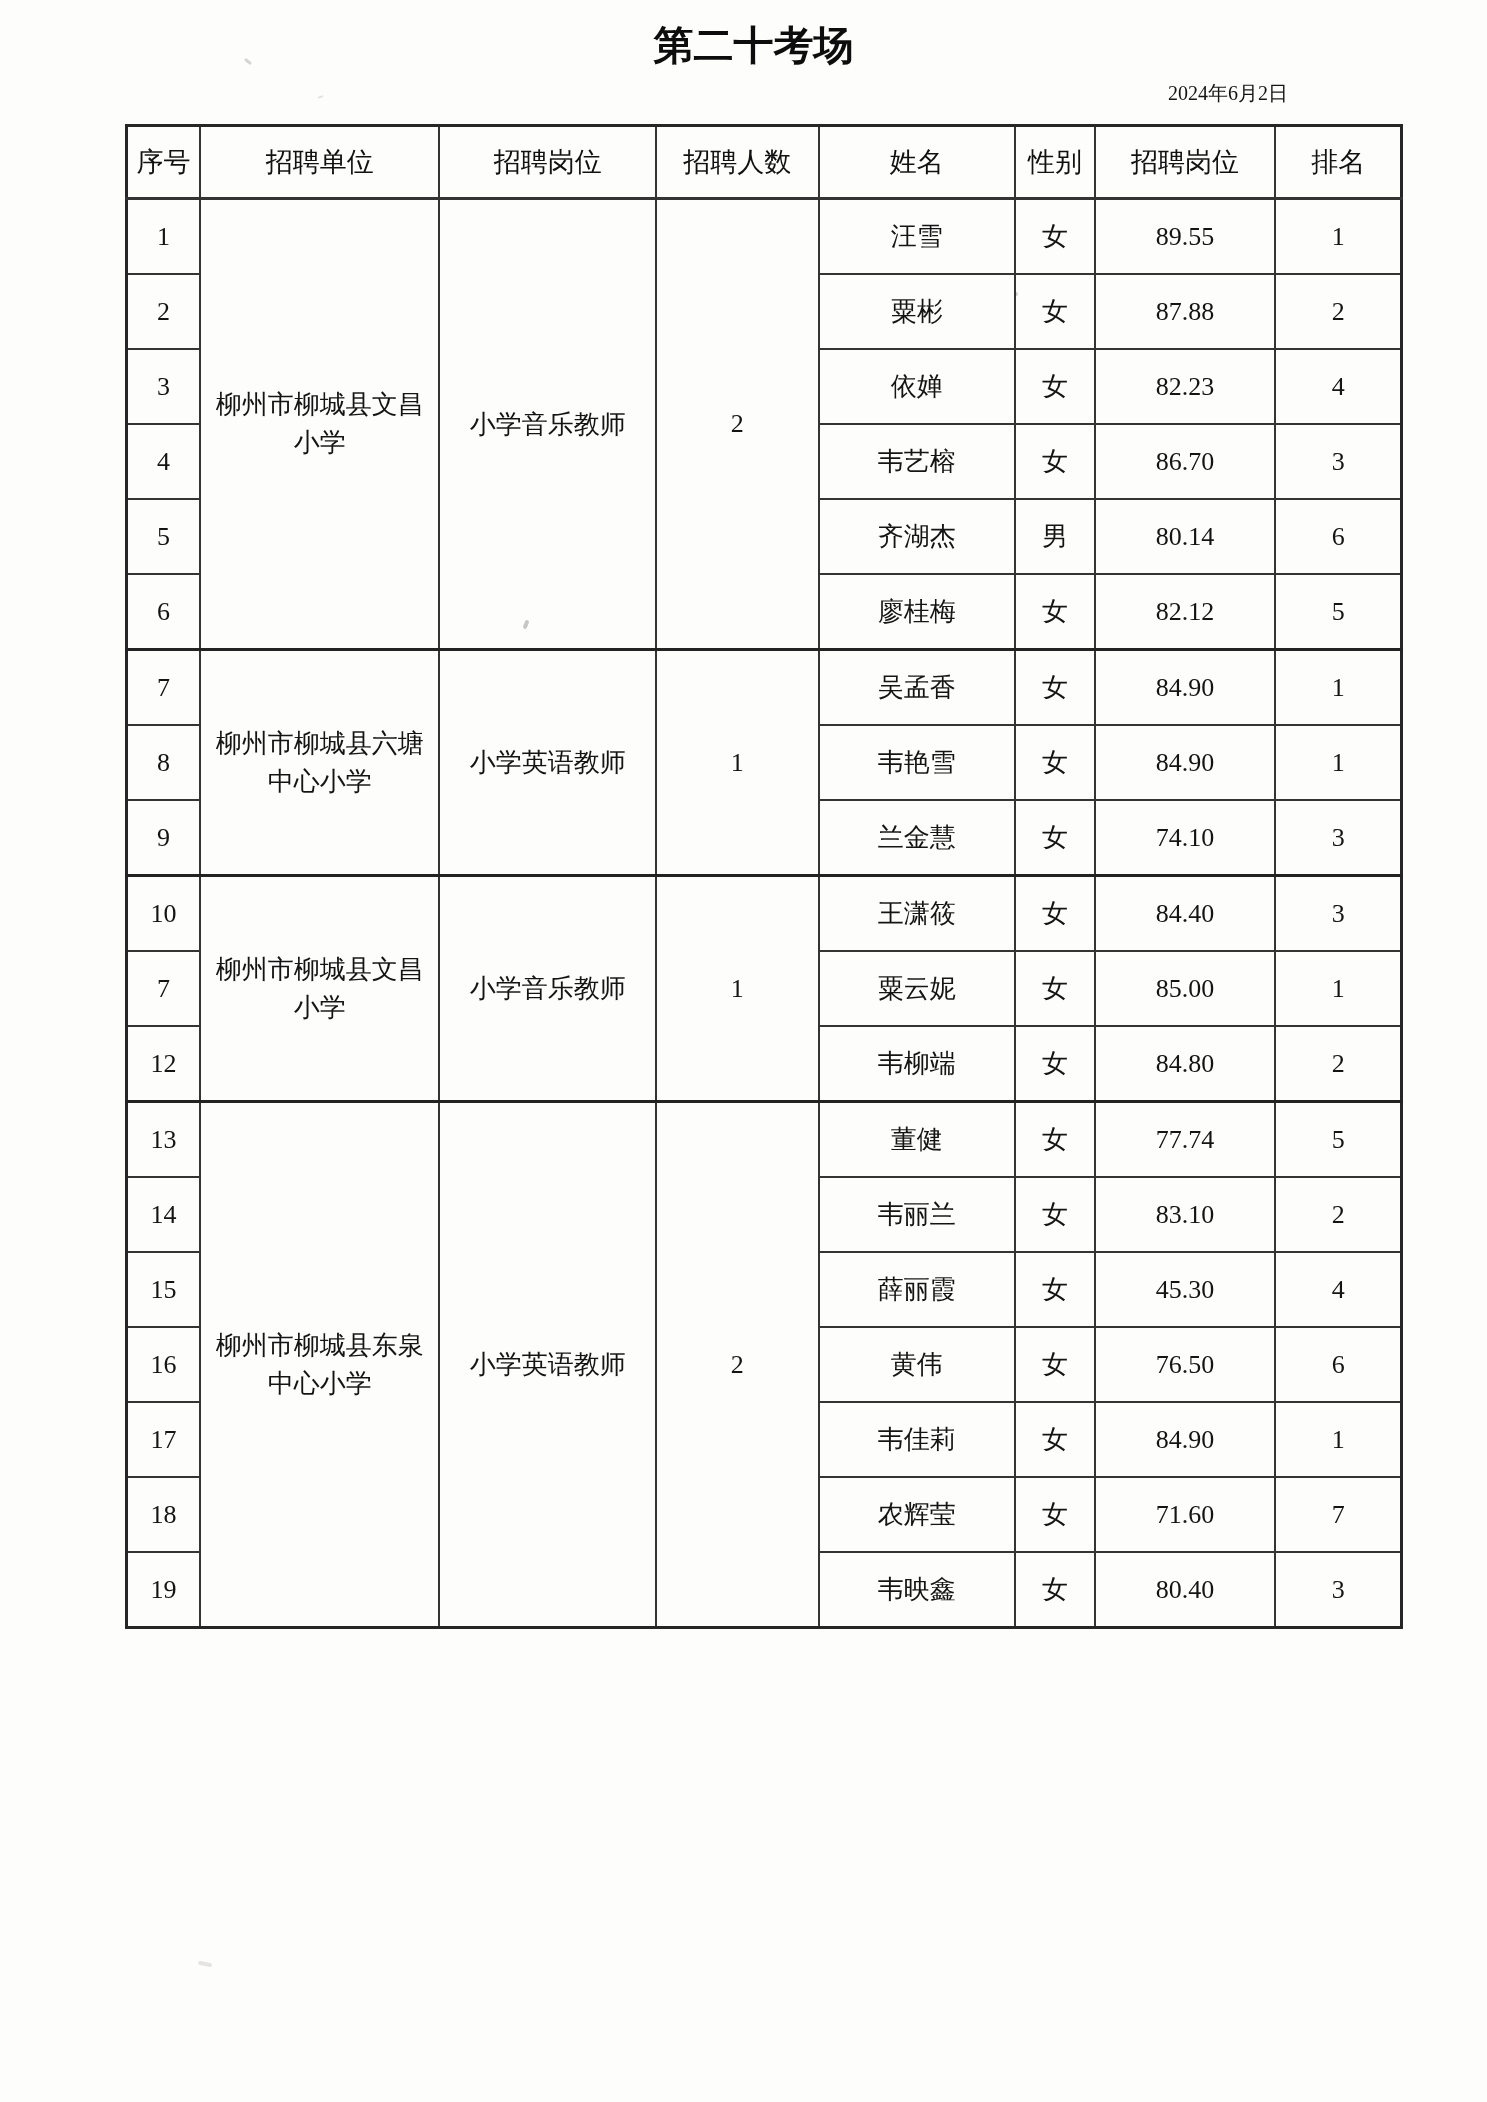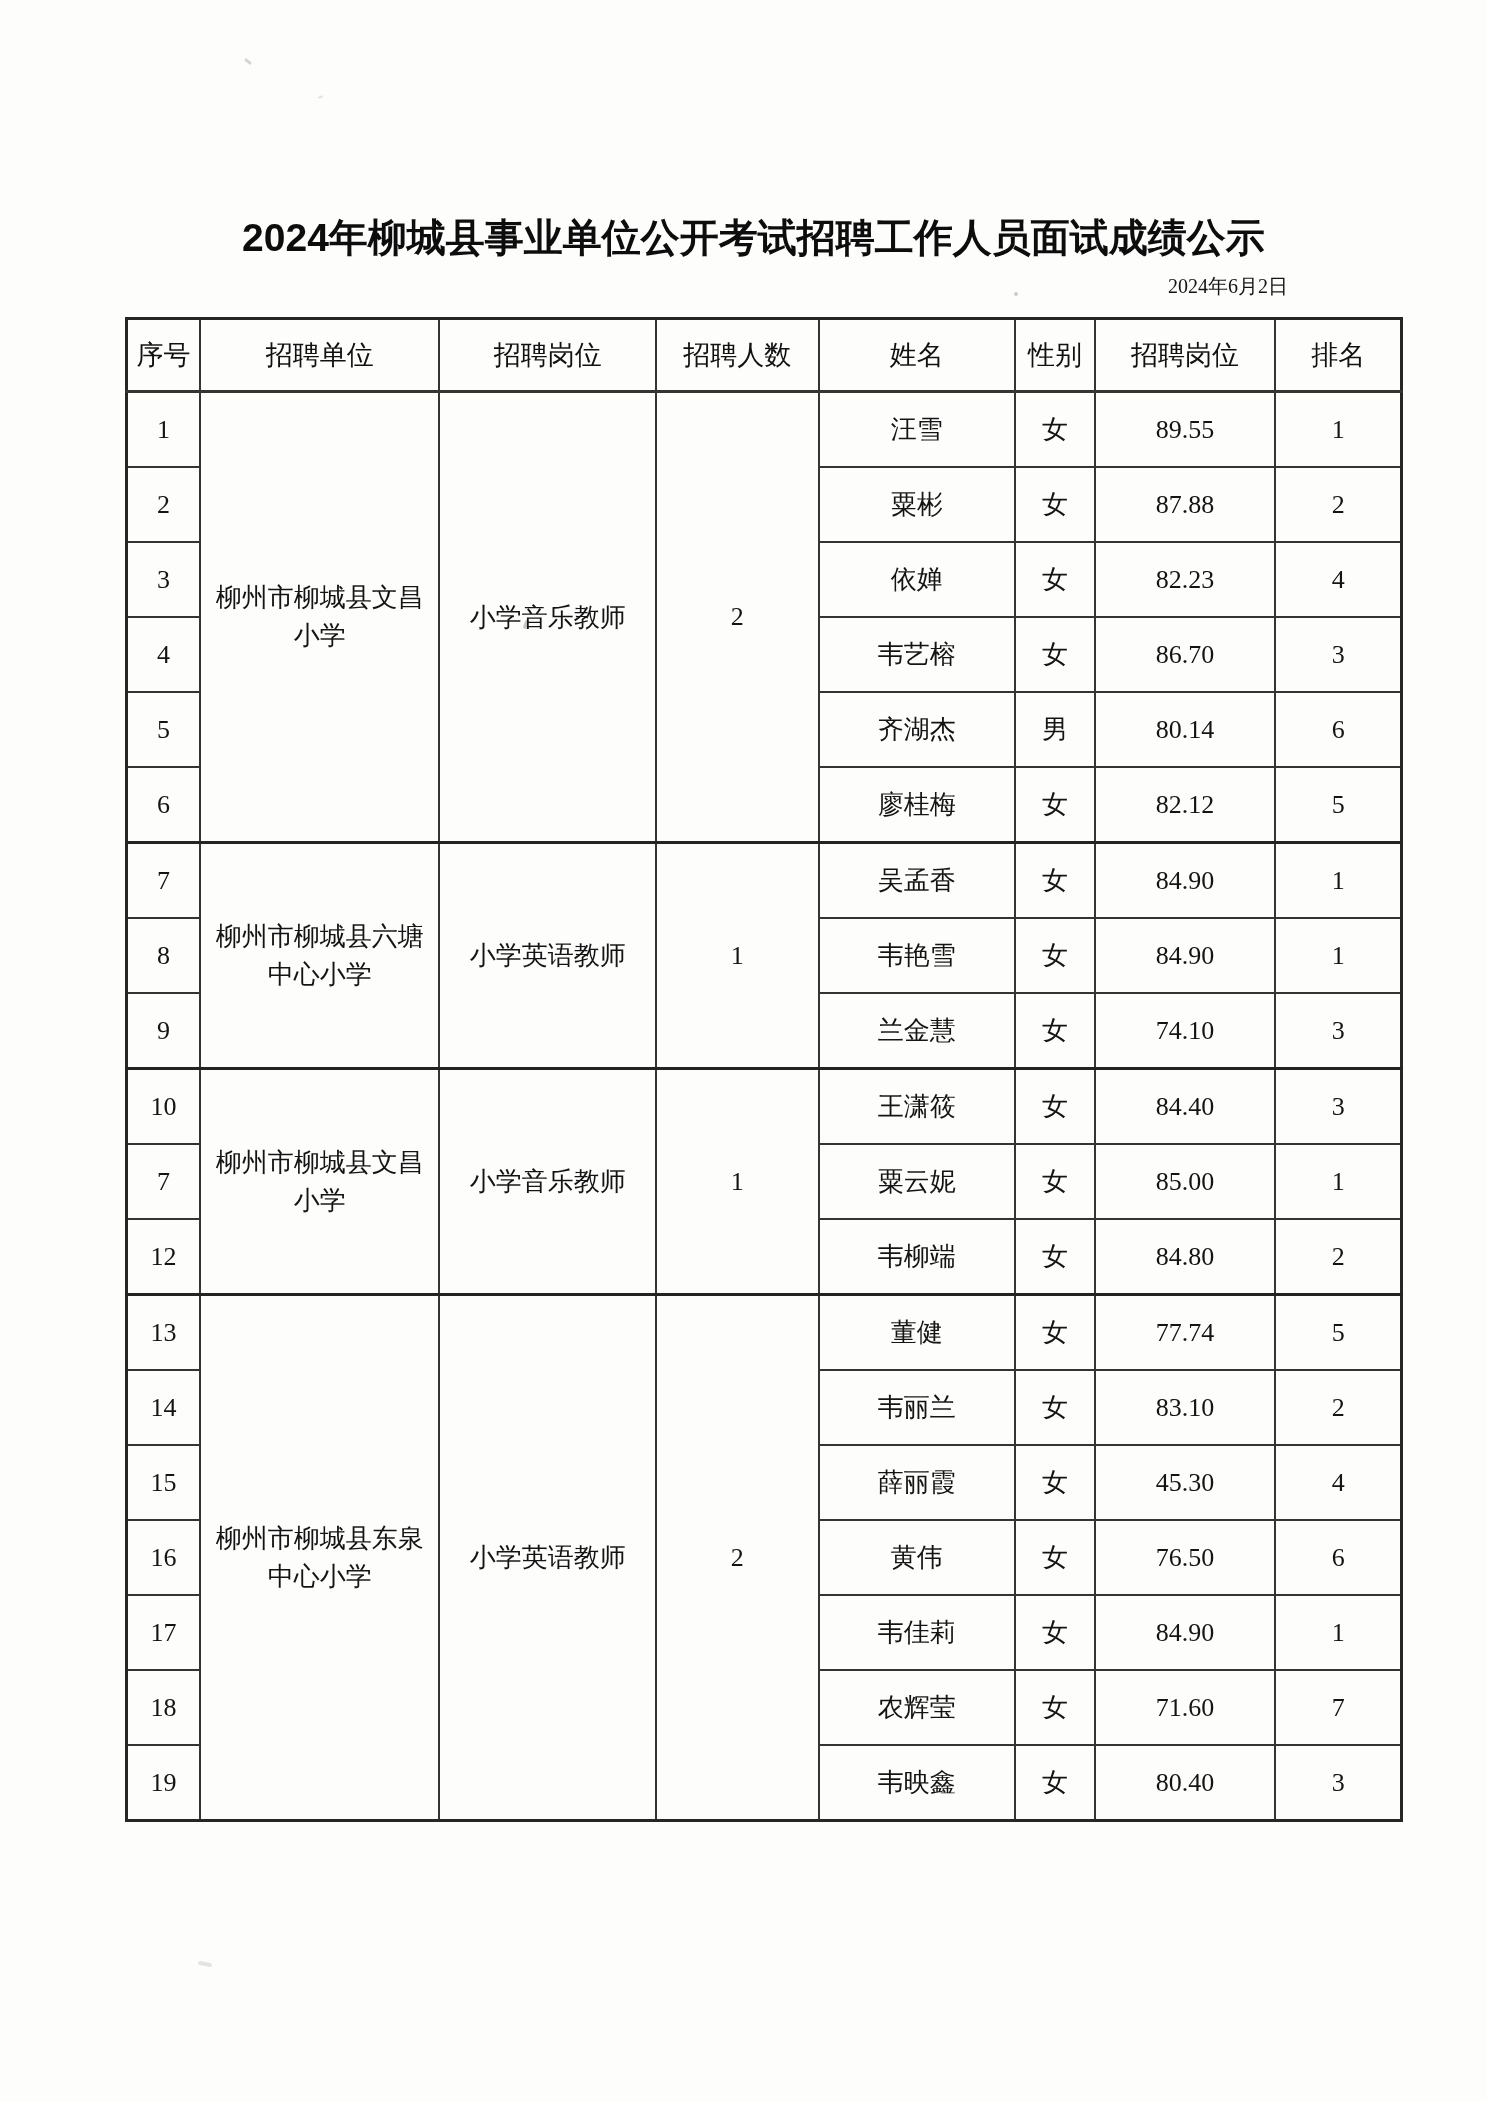--- a/index.html
+++ b/index.html
@@ -113,21 +113,21 @@
 <body>
 
 <div class="page">
   <span class="scan-artifact a1"></span>
   <span class="scan-artifact a2"></span>
   <span class="scan-artifact a3"></span>
   <span class="scan-artifact a4"></span>
   <span class="scan-artifact a5"></span>
 
   <div class="content">
-    <h1 class="title">2024年柳城县事业单位公开考试招聘工作人员面试成绩公示</h1>
+    <h2 class="subtitle">第二十考场</h2>
     <div class="date-line">2024年6月2日</div>
 
     <table class="results">
       <colgroup>
         <col class="c-index">
         <col class="c-unit">
         <col class="c-position">
         <col class="c-openings">
         <col class="c-name">
         <col class="c-gender">

